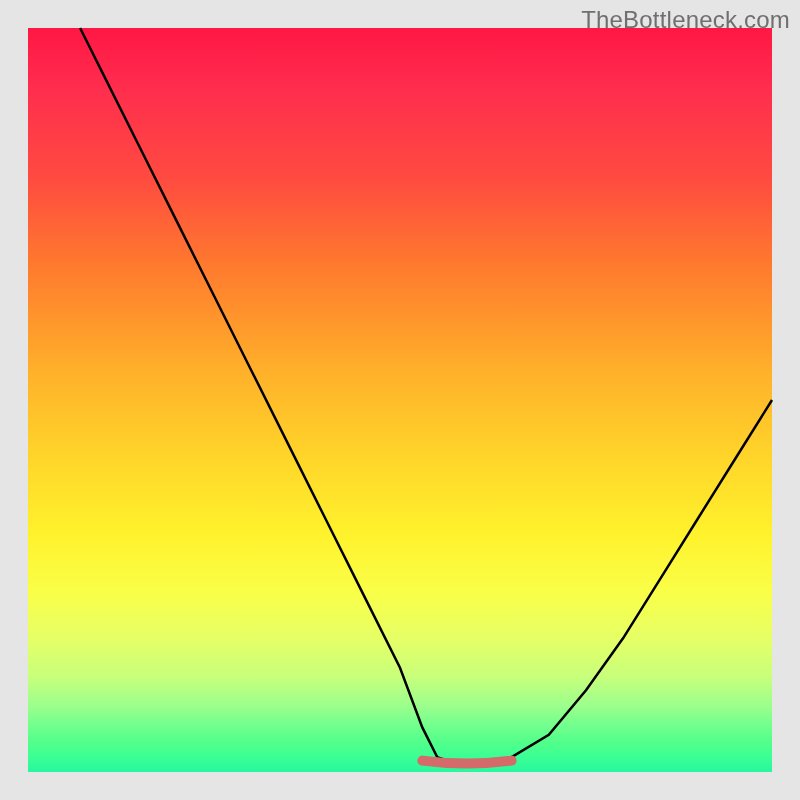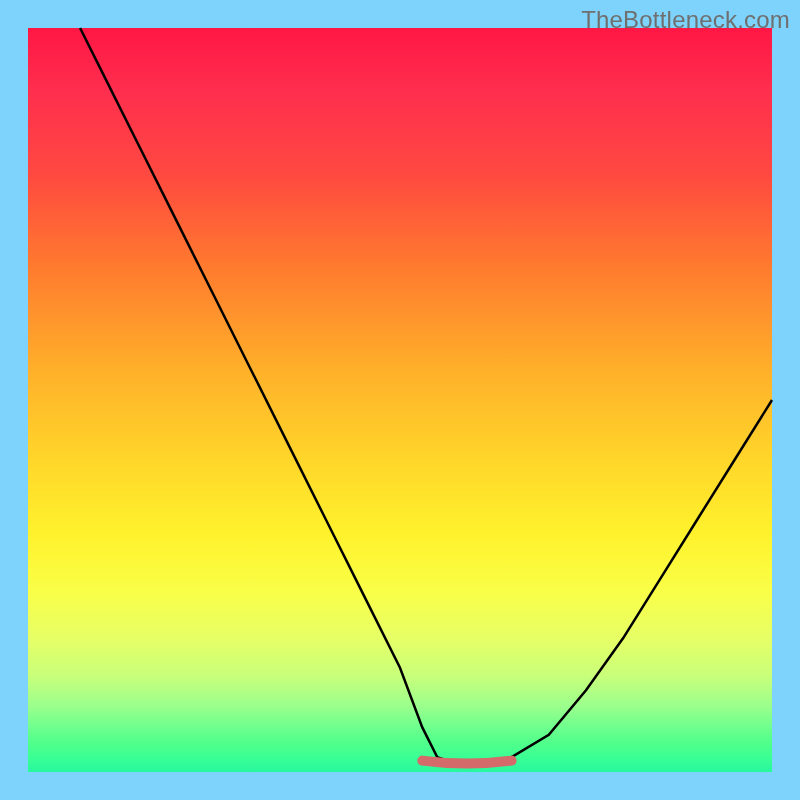--- a/index.html
+++ b/index.html
@@ -8,21 +8,21 @@
     width: 800px;
     height: 800px;
     background: #000;
     font-family: Arial, Helvetica, sans-serif;
     overflow: hidden;
   }
   .canvas {
     position: relative;
     width: 800px;
     height: 800px;
-    background: #7dd3fc;
+    background: #e5e5e5;
   }
   .plot-area {
     position: absolute;
     left: 28px;
     top: 28px;
     width: 744px;
     height: 744px;
     
     background: linear-gradient(
       to bottom,

